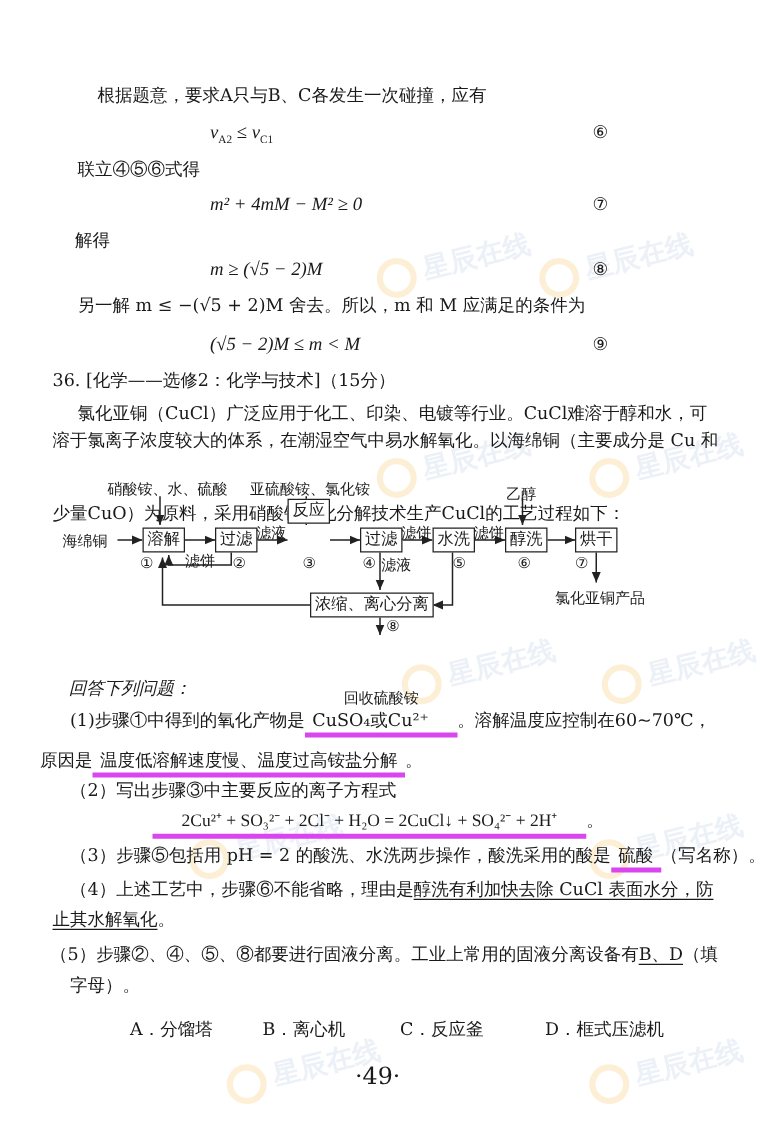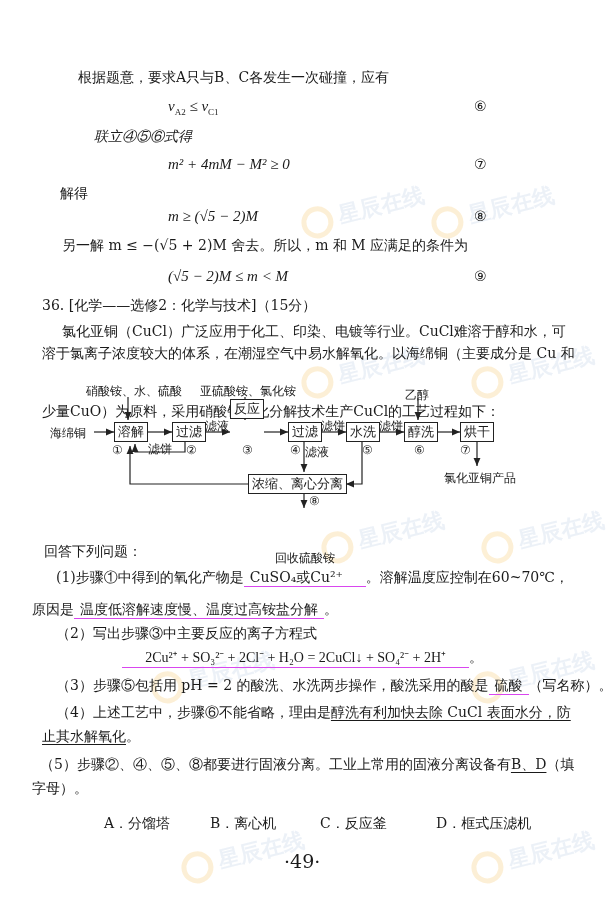--- a/index.html
+++ b/index.html
@@ -8,21 +8,21 @@
   .wm { position:absolute; font-family:"DejaVu Sans", sans-serif; font-size:22px; font-weight:bold;
         color:#dde6f2; opacity:0.55; transform:rotate(-14deg); white-space:nowrap; pointer-events:none; }
   .wm .ring { display:inline-block; width:22px; height:22px; border-radius:50%;
               border:5px solid #fbe3b5; margin-right:6px; vertical-align:middle; }
   .line { position:absolute; font-size:14px; white-space:nowrap; line-height:18px; }
   .eq { position:absolute; font-family:"Liberation Serif", serif; font-style:italic; font-size:15px; white-space:nowrap; }
   .eq .n { font-style:normal; }
   .num { position:absolute; font-family:"DejaVu Sans", sans-serif; font-size:14px; }
   sub, sup { font-size:9px; font-style:normal; }
   .u { text-decoration:underline; text-underline-offset:3px; }
-  .blank { display:inline-block; border-bottom:1px solid #d946ef; padding:0 6px; }
+  .blank { display:inline-block; border-bottom:4px solid #d946ef; padding:0 6px; }
   .box { position:absolute; border:1.5px solid #222; background:#fff; font-size:13px; text-align:center;
          line-height:18px; height:18px; padding:0 3px; font-family:"DejaVu Sans", sans-serif; }
   .lbl { position:absolute; font-size:12px; font-family:Liberation Serif, serif; white-space:nowrap; }
   svg.flow { position:absolute; left:0; top:0; }
   .opt { position:absolute; font-size:14px; white-space:nowrap;margin-left:24px; }
 </style>
 </head>
 <body>
 
 <div class="wm" style="left:300px;top:195px;"><span class="ring"></span><span>星辰在线</span></div>
@@ -34,21 +34,21 @@
 <div class="wm" style="left:150px;top:660px;"><span class="ring"></span><span>星辰在线</span></div>
 <div class="wm" style="left:470px;top:660px;"><span class="ring"></span><span>星辰在线</span></div>
 <div class="wm" style="left:180px;top:840px;"><span class="ring"></span><span>星辰在线</span></div>
 <div class="wm" style="left:470px;top:840px;"><span class="ring"></span><span>星辰在线</span></div>
 
 <div class="line" style="left:78px;top:68px;">根据题意，要求A只与B、C各发生一次碰撞，应有</div>
 <div class="eq" style="left:168px;top:98px;">
   <span>v</span><sub>A2</sub><span class="n"> ≤ </span><span>v</span><sub>C1</sub>
 </div>
 <div class="num" style="left:474px;top:98px;">⑥</div>
-<div class="line" style="left:94px;top:127px;font-style:italic;">联立④⑤⑥式得</div>
+<div class="line" style="left:62px;top:127px;">联立④⑤⑥式得</div>
 <div class="eq" style="left:168px;top:156px;">m² + 4mM − M² ≥ 0</div>
 <div class="num" style="left:474px;top:156px;">⑦</div>
 <div class="line" style="left:60px;top:184px;">解得</div>
 <div class="eq" style="left:168px;top:208px;">m ≥ (√5 − 2)M</div>
 <div class="num" style="left:474px;top:208px;">⑧</div>
 <div class="line" style="left:62px;top:236px;">另一解 m ≤ −(√5 + 2)M 舍去。所以，m 和 M 应满足的条件为</div>
 <div class="eq" style="left:168px;top:268px;">(√5 − 2)M ≤ m &lt; M</div>
 <div class="num" style="left:474px;top:268px;">⑨</div>
 
 <div class="line" style="left:42px;top:296px;">36. [化学——选修2：化学与技术]（15分）</div>
@@ -102,21 +102,21 @@
 <div class="lbl" style="left:460px;top:443px;">⑦</div>
 <div class="lbl" style="left:309px;top:494px;">⑧</div>
 <div class="lbl" style="left:205px;top:418px;">滤液</div>
 <div class="lbl" style="left:148px;top:441px;">滤饼</div>
 <div class="lbl" style="left:321px;top:418px;">滤饼</div>
 <div class="lbl" style="left:379px;top:418px;">滤饼</div>
 <div class="lbl" style="left:305px;top:444px;">滤液</div>
 <div class="lbl" style="left:444px;top:470px;">氯化亚铜产品</div>
 <div class="lbl" style="left:275px;top:510px;margin-top:40px;">回收硫酸铵</div>
 
-<div class="line" style="left:44px;top:542px;">回答下列问题：</div>
+<div class="line" style="left:55px;top:542px;font-style:italic;">回答下列问题：</div>
 <div class="line" style="left:56px;top:568px;">
   <span>(1)步骤①中得到的氧化产物是</span><span class="blank" style="width:110px;">CuSO₄或Cu²⁺</span><span>。溶解温度应控制在60~70℃，</span>
 </div>
 <div class="line" style="left:32px;top:600px;">
   <span>原因是</span><span class="blank">温度低溶解速度慢、温度过高铵盐分解</span><span>。</span>
 </div>
 <div class="line" style="left:56px;top:624px;">（2）写出步骤③中主要反应的离子方程式</div>
 <div class="line" style="left:122px;top:649px;font-family:'Liberation Serif',serif;">
   <span class="blank" style="width:335px;text-align:center;">2Cu²⁺ + SO₃²⁻ + 2Cl⁻ + H₂O = 2CuCl↓ + SO₄²⁻ + 2H⁺</span><span>。</span>
 </div>
@@ -125,18 +125,18 @@
 </div>
 <div class="line" style="left:56px;top:703px;">
   <span>（4）上述工艺中，步骤⑥不能省略，理由是</span><span class="u">醇洗有利加快去除 CuCl 表面水分，防</span>
 </div>
 <div class="line" style="left:42px;top:727px;">
   <span class="u">止其水解氧化</span><span>。</span>
 </div>
 <div class="line" style="left:40px;top:755px;">
   <span>（5）步骤②、④、⑤、⑧都要进行固液分离。工业上常用的固液分离设备有</span><span class="u">B、D</span><span>（填</span>
 </div>
-<div class="line" style="left:32px;top:780px;font-family:Liberation Mono, monospace;">字母）。</div>
+<div class="line" style="left:56px;top:780px;">字母）。</div>
 <div class="opt" style="left:80px;top:815px;">A．分馏塔</div>
 <div class="opt" style="left:186px;top:815px;">B．离心机</div>
 <div class="opt" style="left:296px;top:815px;">C．反应釜</div>
 <div class="opt" style="left:412px;top:815px;">D．框式压滤机</div>
 <div class="line" style="left:284px;top:852px;font-size:19px;">·49·</div>
 
 </body></html>

